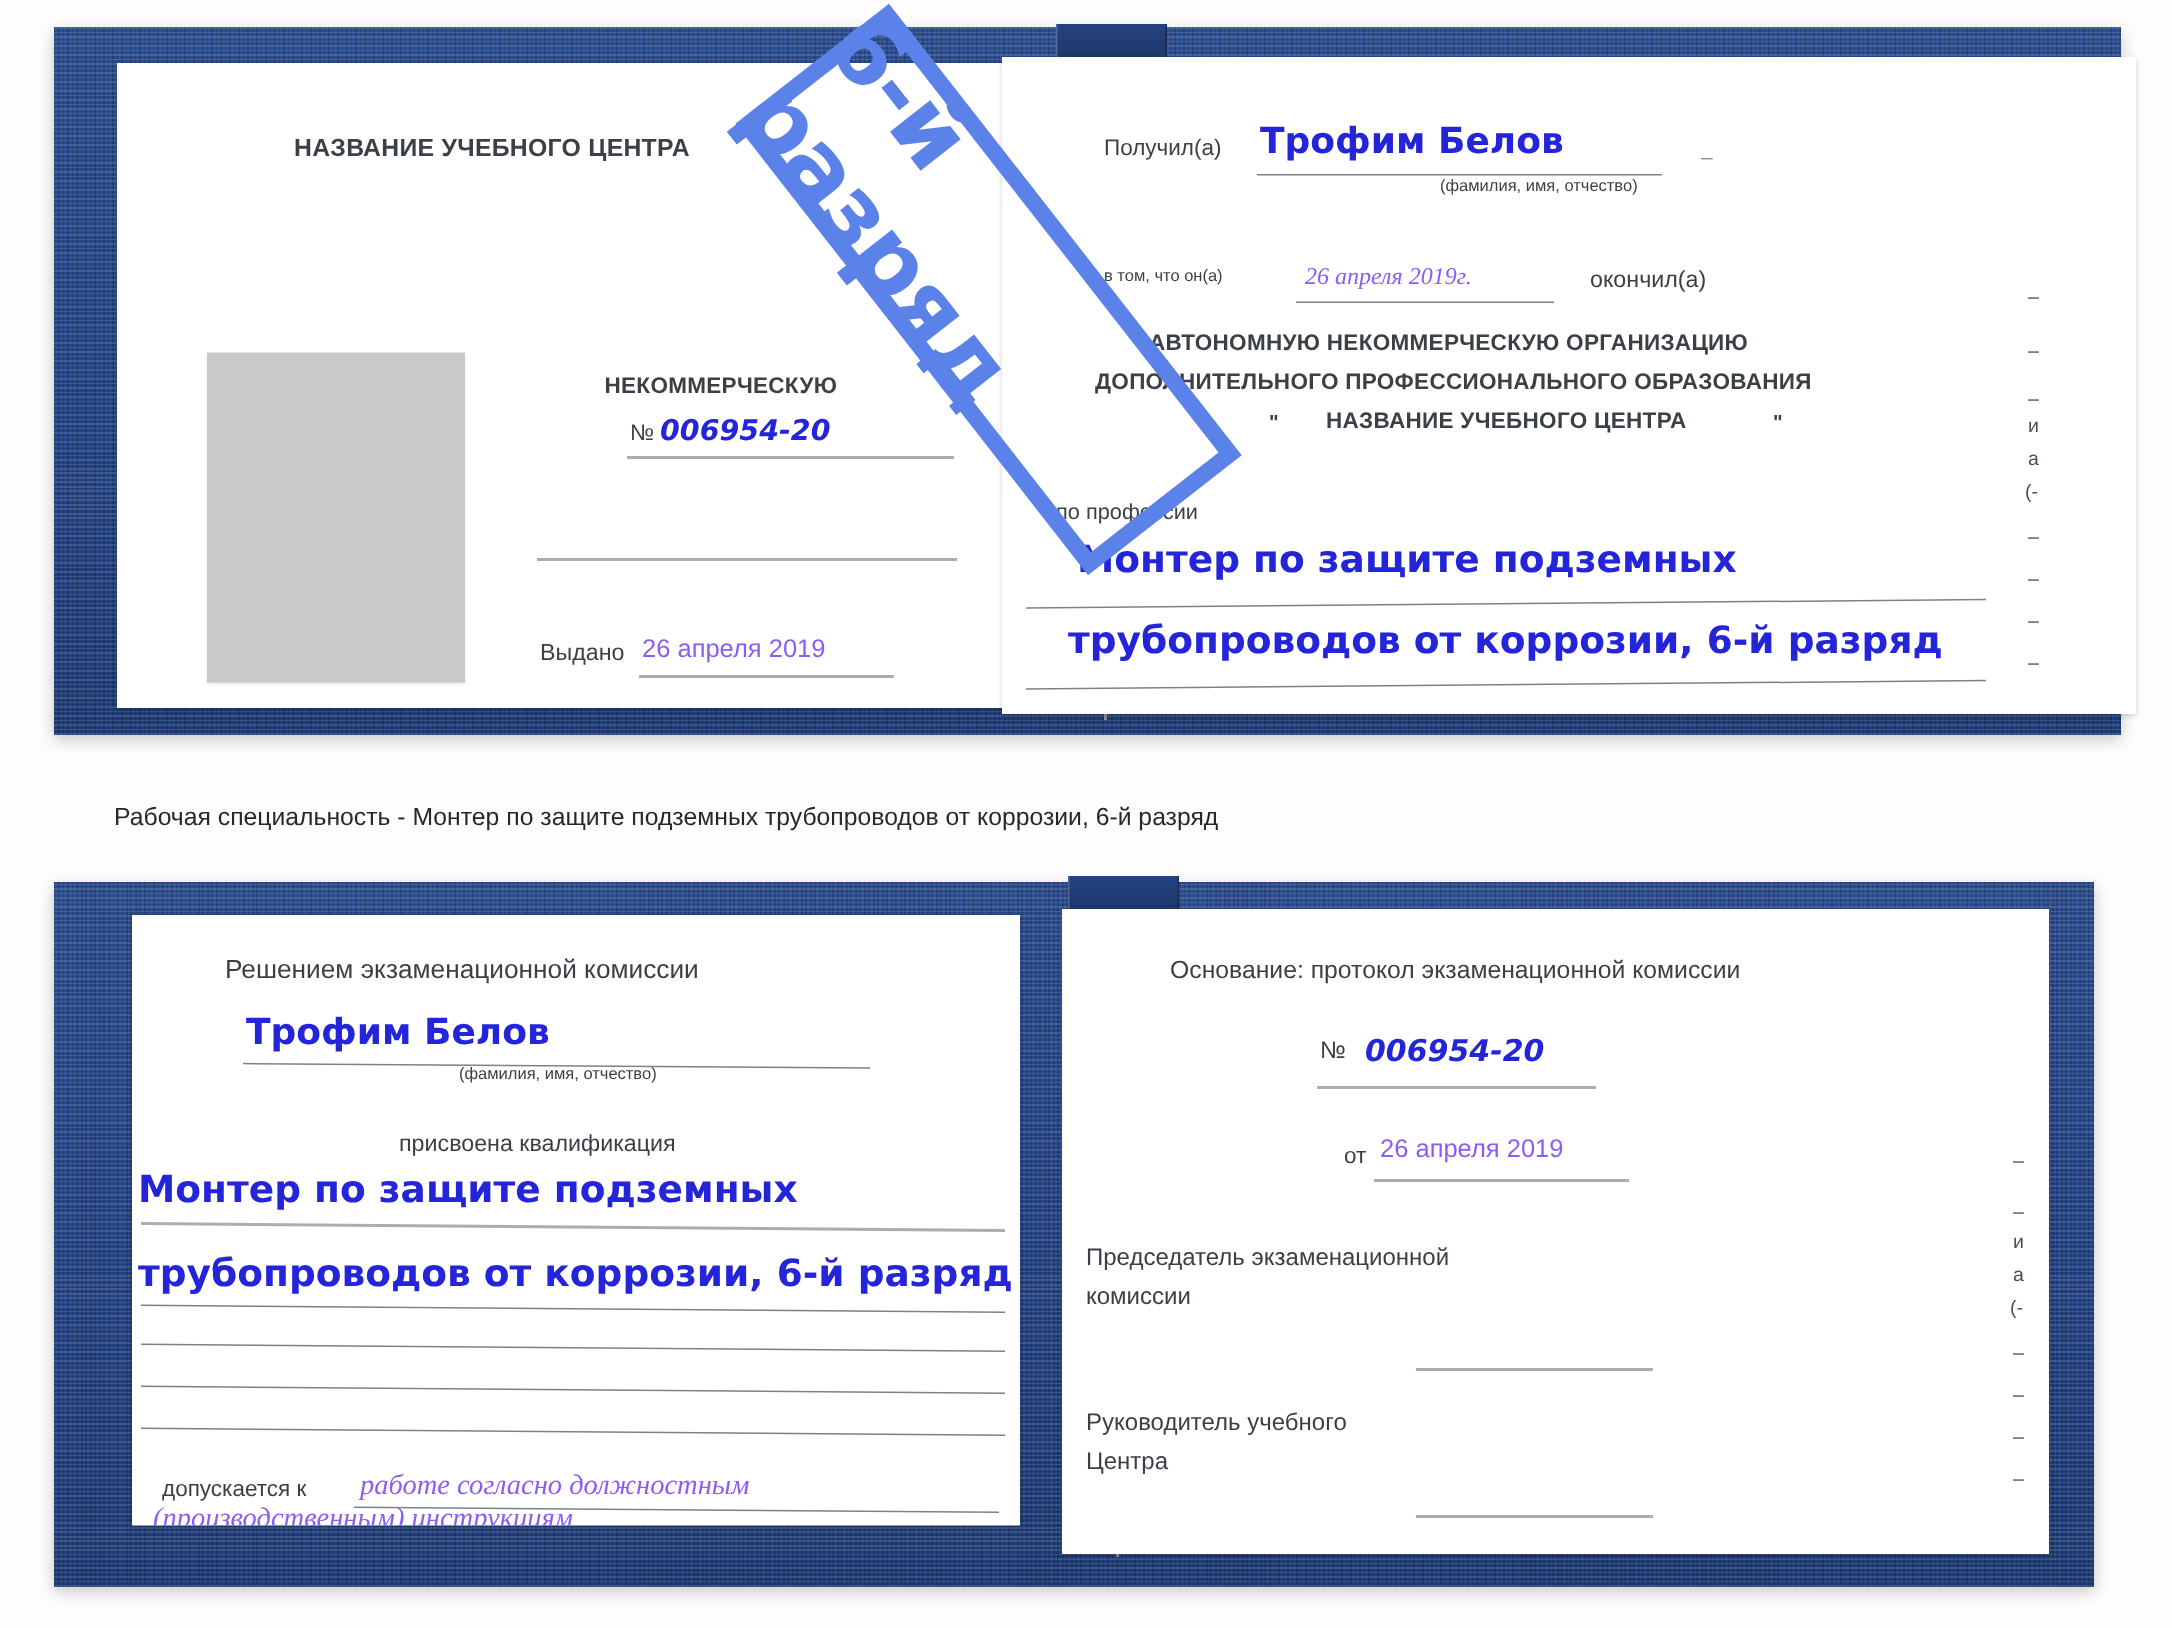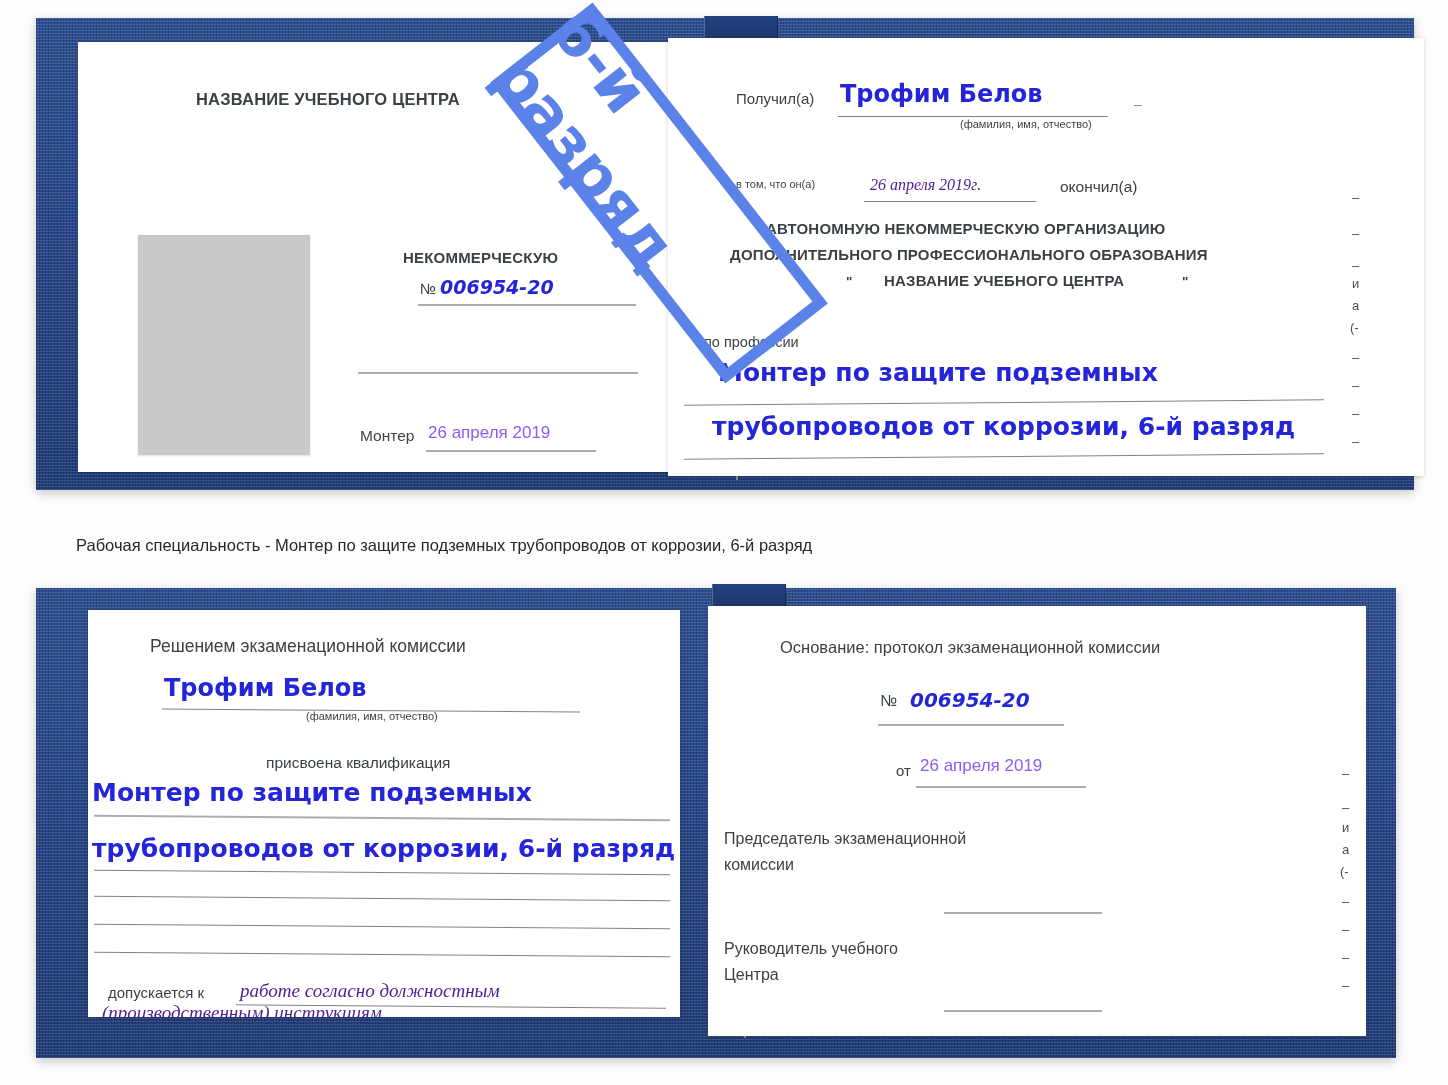--- a/index.html
+++ b/index.html
@@ -55,21 +55,21 @@
   .caps{font-weight:bold;letter-spacing:.2px;}
   .sm{font-size:11px;}
   .line{position:absolute;height:2px;background:#a9aeb4;}
   .line.thin{height:1px;background:#7d8289;}
   .hand{
     position:absolute;color:#2424d8;white-space:nowrap;
     font-family:"DejaVu Sans", sans-serif;
     font-style:italic;font-weight:bold;
   }
   .typed{position:absolute;color:#8b5cf6;white-space:nowrap;}
-  .typed.ital{font-style:italic;font-family:"Liberation Serif", serif;color:#4c1d95;text-align:center;}
+  .typed.ital{font-style:italic;font-family:"Liberation Serif", serif;color:#8b5cf6;text-align:center;}
 
   .photo{
     position:absolute;background:#c9c9c9;
     box-shadow:0 1px 2px rgba(0,0,0,.12);
   }
 
   
   .frag{position:absolute;color:#4a4e55;font-size:13px;white-space:nowrap;}
 
   
@@ -110,21 +110,21 @@
     <div class="photo" style="left:60px;top:193px;width:172px;height:220px;"></div>
 
     <div class="t caps" style="left:325px;top:207px;font-size:15px;">НЕКОММЕРЧЕСКУЮ</div>
 
     <div class="t" style="left:342px;top:238px;font-size:15px;">№</div>
     <div class="hand" style="left:362px;top:234px;font-size:19px;">006954-20</div>
     <div class="line" style="left:340px;top:262px;width:218px;"></div>
 
     <div class="line" style="left:280px;top:330px;width:280px;"></div>
 
-    <div class="t" style="left:282px;top:385px;font-size:15.5px;">Монтер</div>
+    <div class="t" style="left:282px;top:385px;font-size:15.5px;">Выдано</div>
     <div class="typed" style="left:350px;top:381px;font-size:17px;">26 апреля 2019</div>
     <div class="line" style="left:348px;top:408px;width:170px;"></div>
 
   </div>
 
   <div class="spine"></div>
   <div class="spine-tab"></div>
 
   <div class="page right">
     <div class="t" style="left:68px;top:52px;font-size:15px;">Получил(а)</div>

